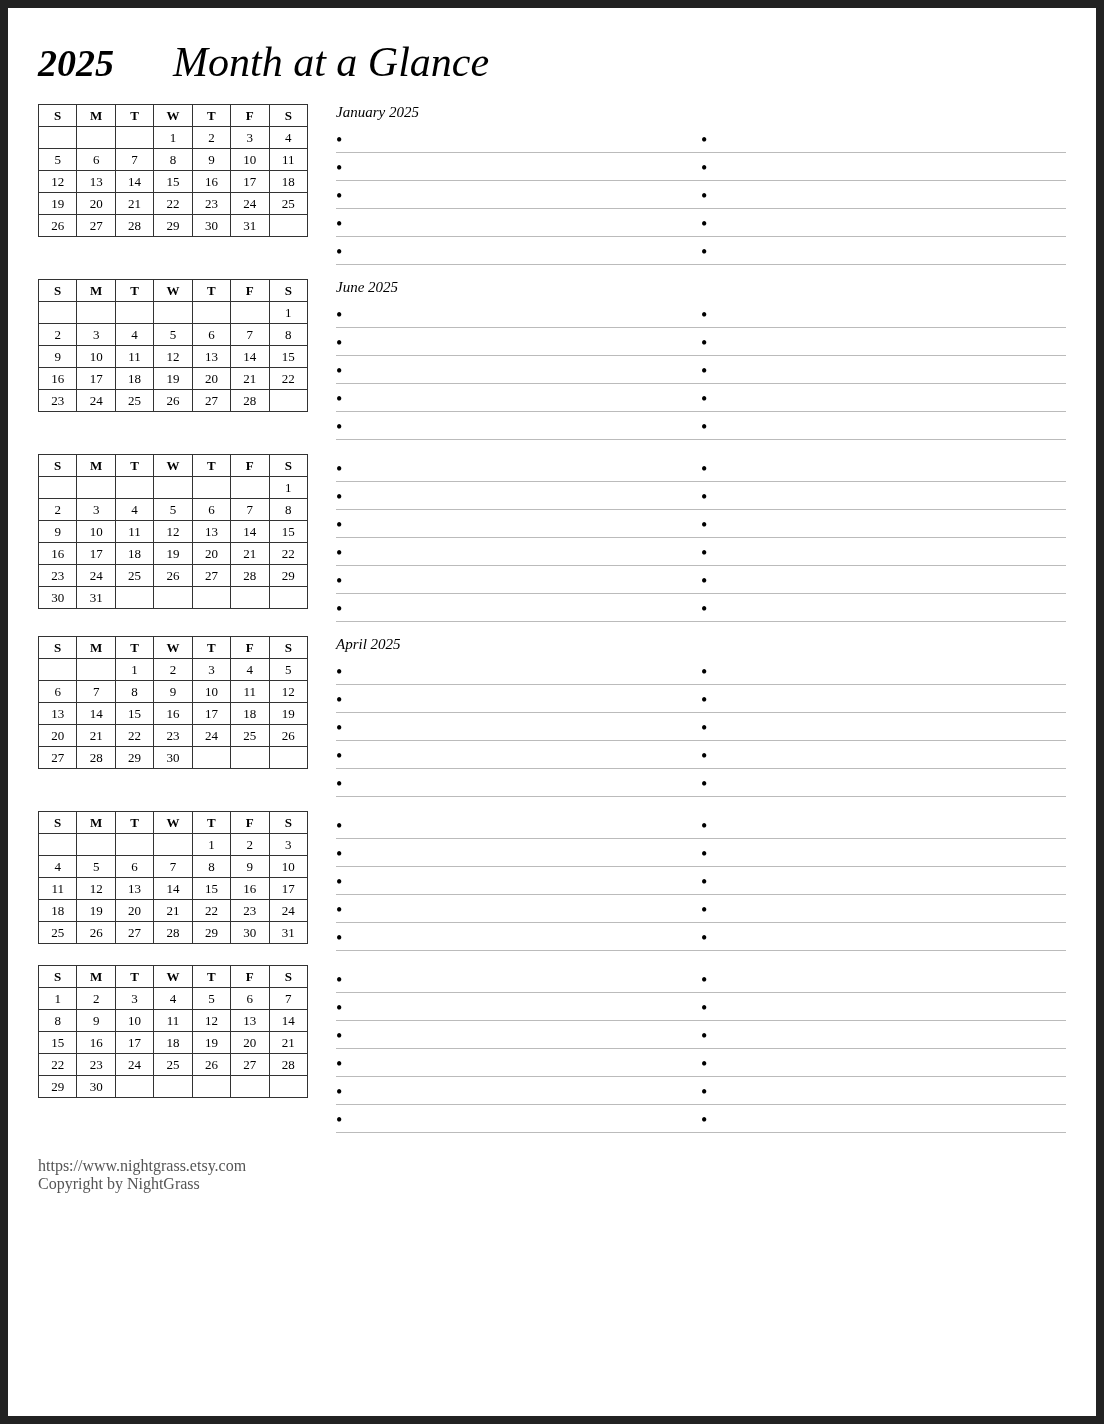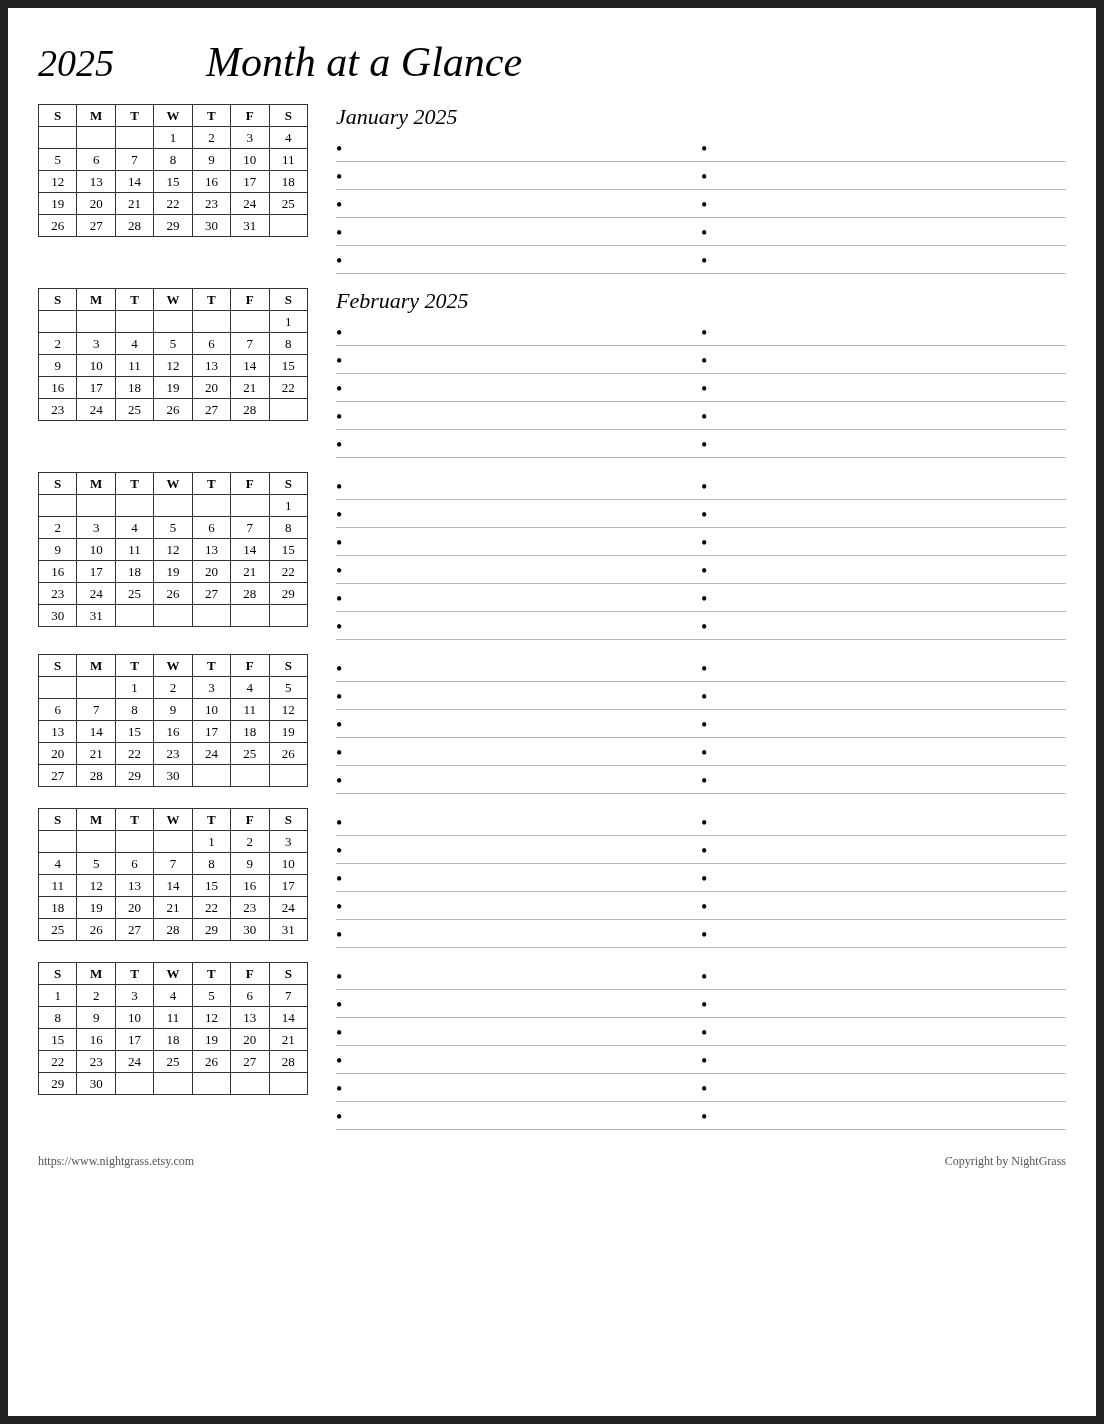--- a/index.html
+++ b/index.html
@@ -12,23 +12,23 @@
       padding: 30px 30px 20px 30px;
     }
 
     .header {
       display: flex;
       align-items: baseline;
       margin-bottom: 18px;
     }
     .year-title {
       font-style: italic;
-      font-weight: normal;
+      font-weight: bold;
       font-size: 38px;
-      margin-right: 92px;
+      margin-right: 59px;
     }
     .main-title {
       font-style: italic;
       font-size: 42px;
       font-weight: normal;
     }
 
     .content {
       display: flex;
       flex-direction: column;
@@ -69,21 +69,21 @@
       background: #fff;
     }
 
     
     .month-right {
       flex: 1;
       display: flex;
       flex-direction: column;
     }
     .month-name {
-      font-size: 22px;
+      font-size: 15px;
       font-style: italic;
       margin-bottom: 4px;
       font-weight: normal;
     }
     .bullet-rows {
       display: flex;
       flex-direction: column;
       gap: 0px;
     }
     .bullet-row {
@@ -107,22 +107,23 @@
     .bullet {
       font-size: 18px;
       line-height: 1;
       margin-right: 4px;
     }
 
     .footer {
       display: flex;
       justify-content: space-between;
       margin-top: 10px;
-      font-size: 12px;
+      font-size: 16px;
       color: #555;
+      flex-direction: column;
     }
   </style>
 </head>
 <body>
 
 <div class="header">
   <div class="year-title">2025</div>
   <div class="main-title">Month at a Glance</div>
 </div>
 
@@ -289,21 +290,21 @@
             <td>24</td>
             <td>25</td>
             <td>26</td>
             <td>27</td>
             <td>28</td>
             <td class="empty"></td>
           </tr>
         </tbody>
       </table>
       <div class="month-right">
-        <div class="month-name">February 2025</div>
+        <div class="month-name">June 2025</div>
         <div class="bullet-rows">
           <div class="bullet-row">
             <div class="bullet-left">
               <span class="bullet">•</span>
             </div>
             <div class="bullet-right">
               <span class="bullet">•</span>
             </div>
           </div>
           <div class="bullet-row">
@@ -519,20 +520,21 @@
             <td>28</td>
             <td>29</td>
             <td>30</td>
             <td class="empty"></td>
             <td class="empty"></td>
             <td class="empty"></td>
           </tr>
         </tbody>
       </table>
       <div class="month-right">
+        <div class="month-name">April 2025</div>
         <div class="bullet-rows">
           <div class="bullet-row">
             <div class="bullet-left">
               <span class="bullet">•</span>
             </div>
             <div class="bullet-right">
               <span class="bullet">•</span>
             </div>
           </div>
           <div class="bullet-row">

